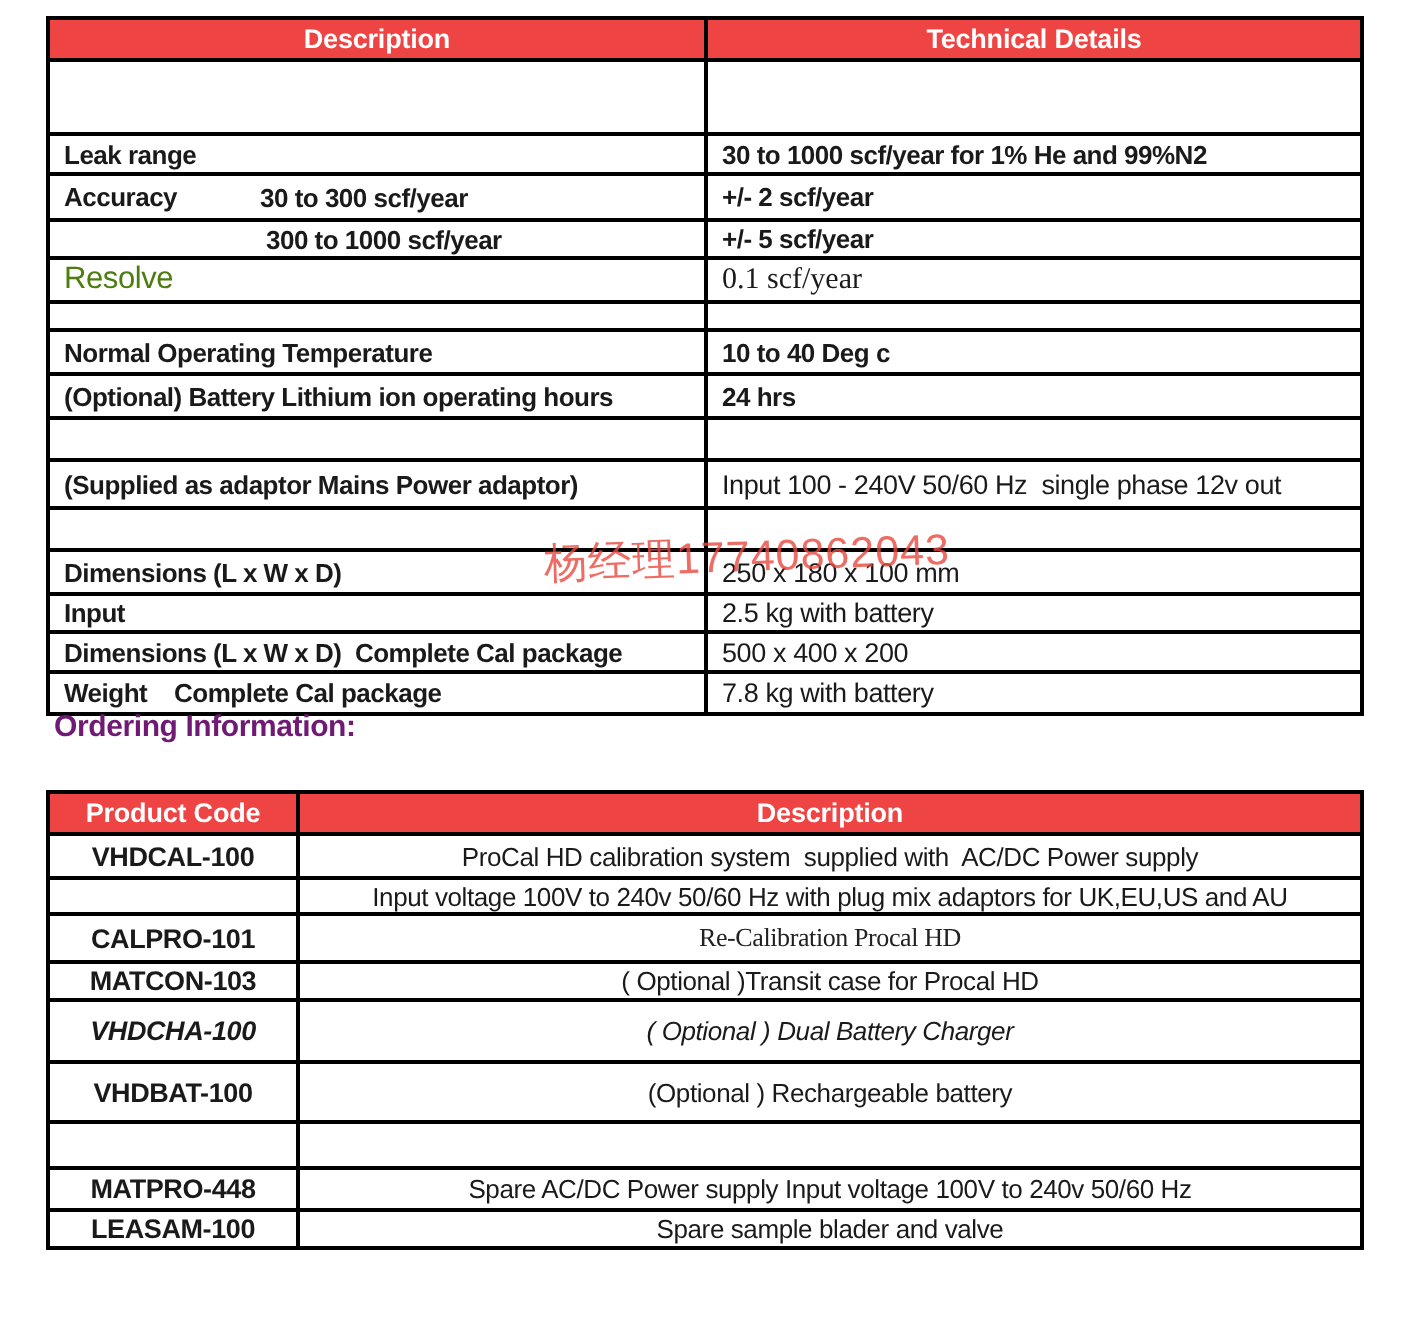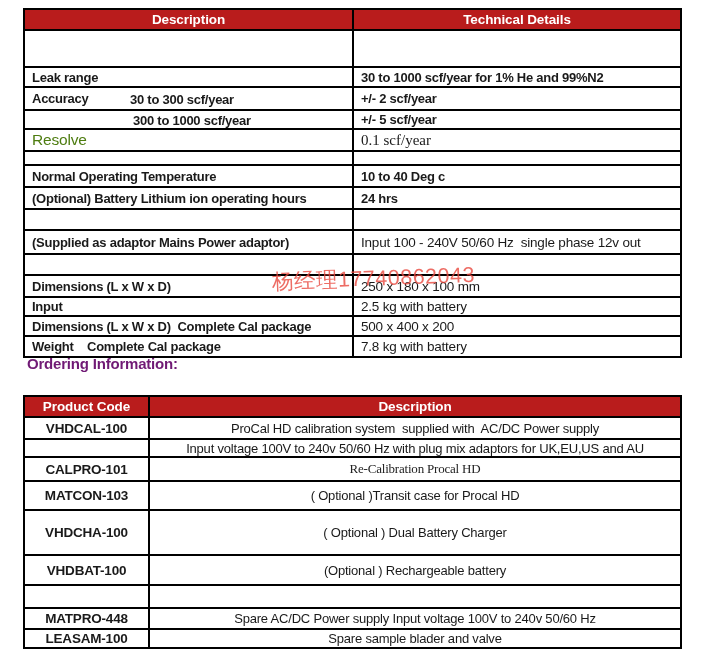--- a/index.html
+++ b/index.html
@@ -5,21 +5,21 @@
   html,body { margin:0; padding:0; }
   body {
     width:710px; height:669px; background:#ffffff; position:relative;
     font-family:"Liberation Sans", sans-serif; color:#1a1a1a; overflow:hidden;
   }
   table { border-collapse:collapse; table-layout:fixed; }
   .spec-table  { position:absolute; left:23px; top:8px;   width:659px; }
   .order-table { position:absolute; left:23px; top:395px; width:659px; }
   th, td { border:2px solid #000; padding:0 7px; overflow:hidden; vertical-align:middle; }
   th {
-    background:#b91c1c; color:#ffffff; font-size:13.5px; font-weight:bold;
+    background:#ef4444; color:#ffffff; font-size:13.5px; font-weight:bold;
     text-align:center; padding:2px 4px; letter-spacing:-0.1px;
   }
   .spec-table col.c1 { width:329px; }
   .order-table col.c1 { width:125px; }
   td span { white-space:pre-wrap; }
   .lbl-cell { position:relative; }
   .b  { font-weight:bold; font-size:13px; letter-spacing:-0.25px; }
   .r  { font-weight:normal; font-size:13.5px; letter-spacing:-0.2px; }
   .serif   { font-family:"Liberation Serif", serif; font-size:15px; letter-spacing:0; }
   .serifbig{ font-family:"Liberation Serif", serif; font-size:17px; letter-spacing:0; color:#222; }
@@ -134,25 +134,25 @@
         <td class="desc-cell"><span>ProCal HD calibration system  supplied with  AC/DC Power supply</span></td>
       </tr>
       <tr style="height: 18px;">
         <td class="code-cell"><span></span></td>
         <td class="desc-cell"><span>Input voltage 100V to 240v 50/60 Hz with plug mix adaptors for UK,EU,US and AU</span></td>
       </tr>
       <tr style="height: 24px;">
         <td class="code-cell"><span>CALPRO-101</span></td>
         <td class="desc-cell serifbig"><span>Re-Calibration Procal HD</span></td>
       </tr>
-      <tr style="height: 29px;">
+      <tr style="height: 19px;">
         <td class="code-cell"><span>MATCON-103</span></td>
         <td class="desc-cell"><span>( Optional )Transit case for Procal HD</span></td>
       </tr>
-      <tr style="height: 45px;">
+      <tr style="height: 31px; font-style: italic;">
         <td class="code-cell"><span>VHDCHA-100</span></td>
         <td class="desc-cell"><span>( Optional ) Dual Battery Charger</span></td>
       </tr>
       <tr style="height: 30px;">
         <td class="code-cell"><span>VHDBAT-100</span></td>
         <td class="desc-cell"><span>(Optional ) Rechargeable battery</span></td>
       </tr>
       <tr style="height: 23px;">
         <td class="code-cell"><span></span></td>
         <td class="desc-cell"><span></span></td>

